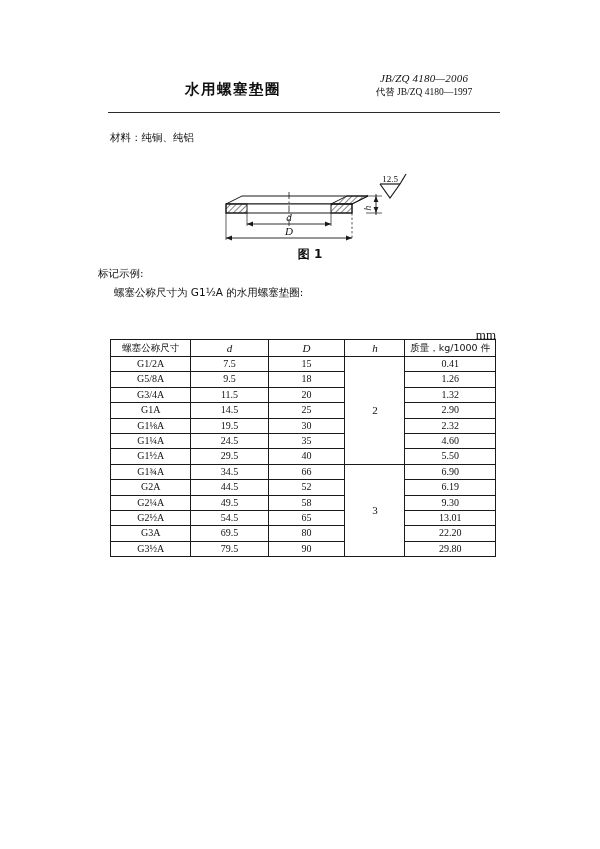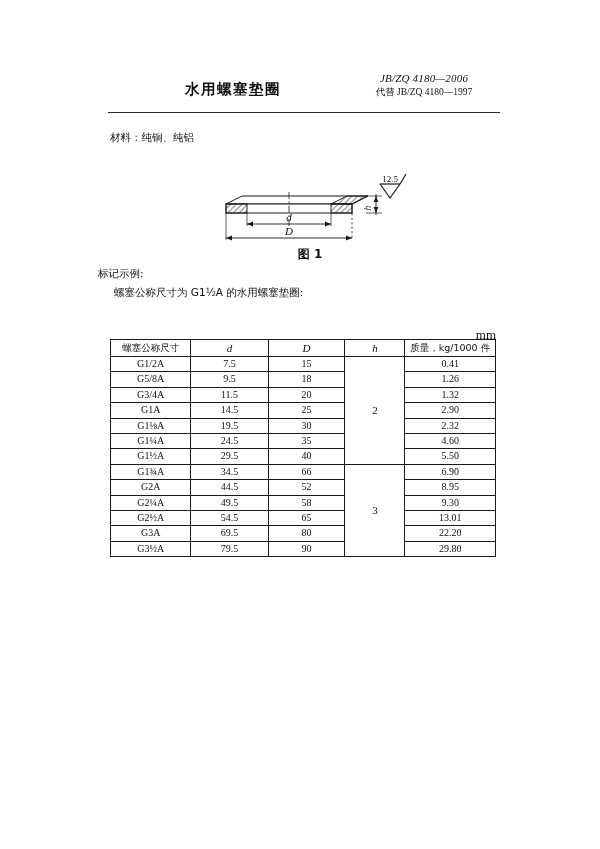--- a/index.html
+++ b/index.html
@@ -305,21 +305,21 @@
           <td class="cell-name">G1¾A</td>
           <td>34.5</td>
           <td>66</td>
           <td class="cell-h" rowspan="6">3</td>
           <td>6.90</td>
         </tr>
         <tr>
           <td class="cell-name">G2A</td>
           <td>44.5</td>
           <td>52</td>
-          <td>8.95</td>
+          <td>6.19</td>
         </tr>
         <tr>
           <td class="cell-name">G2¼A</td>
           <td>49.5</td>
           <td>58</td>
           <td>9.30</td>
         </tr>
         <tr>
           <td class="cell-name">G2½A</td>
           <td>54.5</td>

